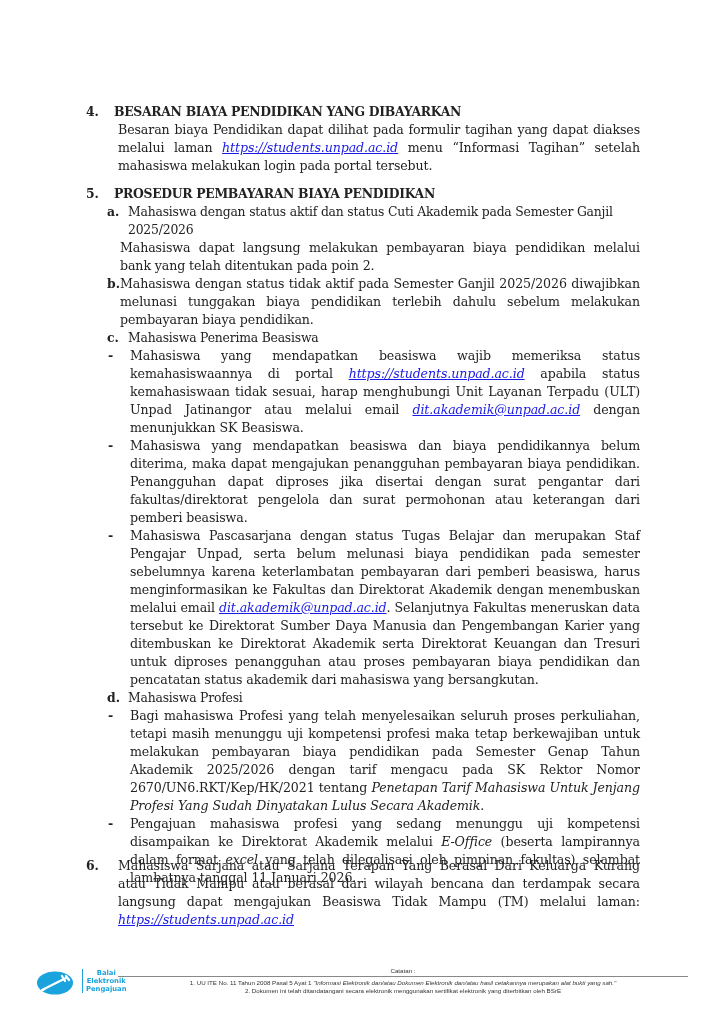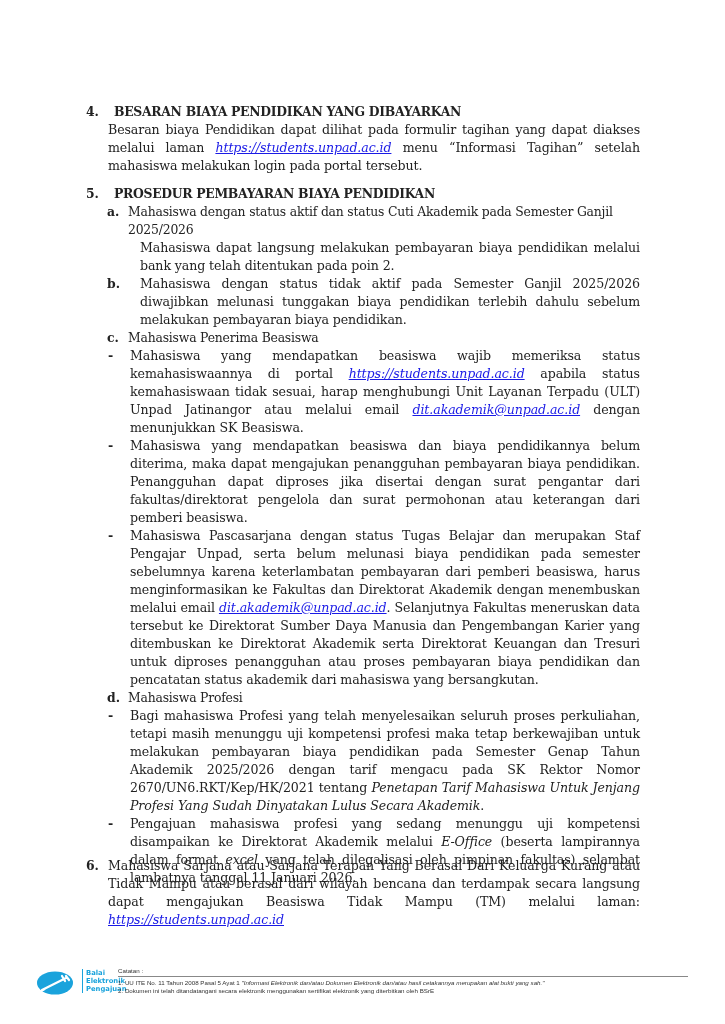--- a/index.html
+++ b/index.html
@@ -2,30 +2,30 @@
 <html><head>
 <meta charset="utf-8">
 <style>
   html, body { margin:0; padding:0; background:#ffffff; }
   body { width:725px; height:1024px; position:relative; overflow:hidden;
          font-family:"DejaVu Serif", serif; color:#222; }
   .page { position:absolute; left:0; top:0; width:725px; height:1024px; }
   .sec { position:absolute; left:86px; width:554px; }
   .num { position:absolute; left:0; top:0; font-weight:bold; font-size:12.4px; line-height:18px; }
   .h { margin-left:28px; font-weight:bold; font-size:12.4px; line-height:18px; letter-spacing:-0.3px; }
-  .p { margin-left:22px; font-size:12.6px; line-height:18px; text-align:justify; letter-spacing:-0.1px; }
+  .p { margin-left:32px; font-size:12.6px; line-height:18px; text-align:justify; letter-spacing:-0.1px; }
   .sub { position:relative; margin-left:22px; }
   .sub .lbl { position:absolute; left:-1px; top:0; font-weight:bold; font-size:12.4px; line-height:18px; }
   .sub .sh { margin-left:20px; font-weight:normal; font-size:12.4px; line-height:18px; letter-spacing:-0.2px; }
-  .sub .sp { margin-left:32px; font-size:12.6px; line-height:18px; text-align:justify; letter-spacing:-0.1px; }
+  .sub .sp { margin-left:12px; font-size:12.6px; line-height:18px; text-align:justify; letter-spacing:-0.1px; }
   .bul { position:relative; margin-left:44px; font-size:12.6px; line-height:18px; text-align:justify; letter-spacing:-0.1px; }
   .bul .dash { position:absolute; left:-22px; top:0; font-weight:bold; }
   a.lnk { color:#1a1ae6; font-style:italic; text-decoration:underline; }
   i { font-style:italic; }
-  .footer { position:absolute; left:36px; top:966px; width:660px; height:40px; }
+  .footer { position:absolute; left:36px; top:966px; width:660px; height:40px;text-align:center; }
   .logo { position:absolute; left:0; top:4px; width:40px; height:26px; }
   .logo-text { position:absolute; left:46px; top:3px; font-family:"DejaVu Sans", sans-serif; font-weight:bold;
                font-size:6.8px; line-height:8px; color:#1aa3dc; border-left:1px solid #1aa3dc; padding-left:3px; }
   .notes { position:absolute; left:82px; top:0; width:570px; font-family:"Liberation Sans", sans-serif; font-size:6.2px; color:#333; }
   .notes .title { line-height:9px; }
   .notes .rule { border-top:1px solid #888; margin:1px 0 2px 0; }
   .notes .line { line-height:8px; white-space:nowrap; }
 </style>
 </head>
 <body>

